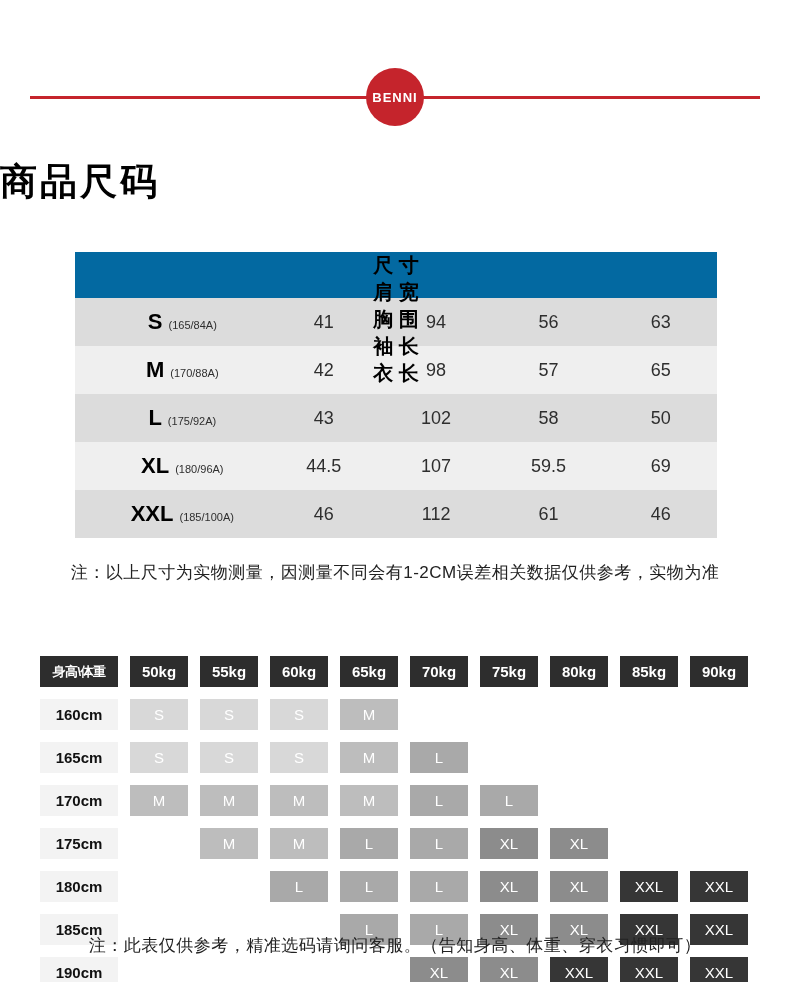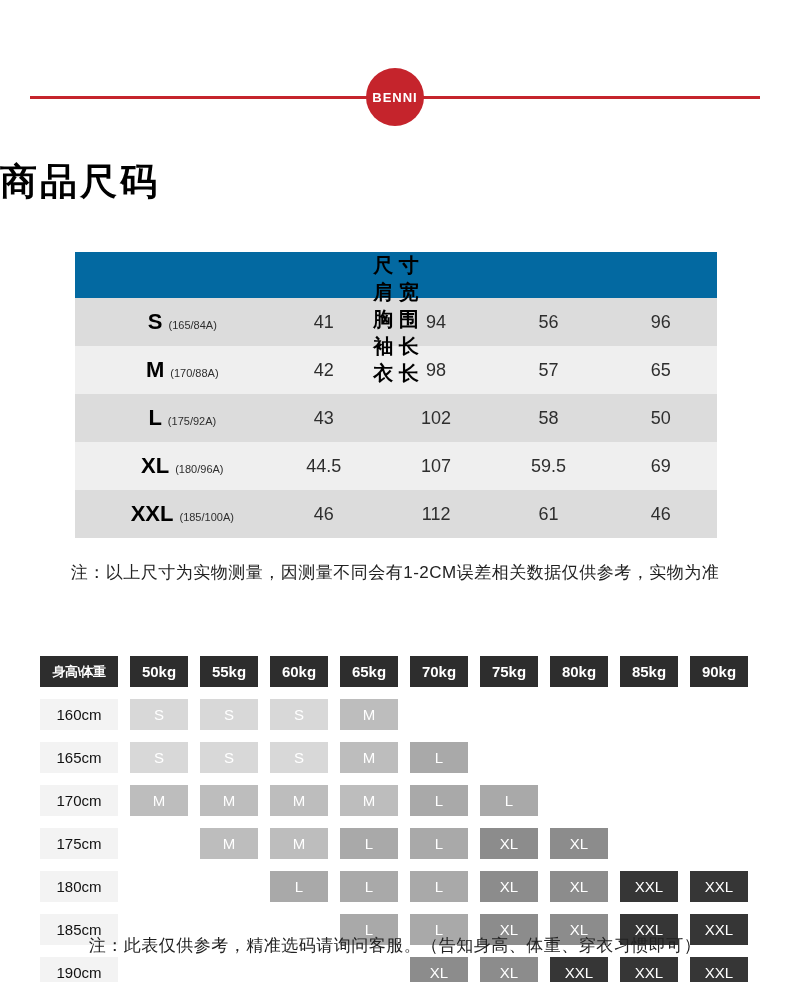--- a/index.html
+++ b/index.html
@@ -34,21 +34,21 @@
     color:#222; letter-spacing:0.5px; }
   .note-1 { top:537px;text-align:center; }
   .note-2 { top:910px; }
 
   
   .matrix { position:absolute; top:632px; left:40px; width:708px;
     display:grid; grid-template-columns:78px repeat(9,1fr); grid-auto-rows:31px; gap:12px; }
   .matrix > div { display:flex; align-items:center; justify-content:center; }
   .m-head, .m-corner { background:#2d2d2d; color:#fff; font-weight:bold; font-size:15px; }
   .m-corner { font-size:13px; letter-spacing:-0.5px; }
-  .m-label { background:#f3f3f3; color:#111; font-weight:normal; font-size:15px; }
+  .m-label { background:#f3f3f3; color:#111; font-weight:bold; font-size:15px; }
   .m-cell { background:#ffffff; color:#fff; font-size:15px; font-weight:500; }
 </style>
 </head>
 <body>
 
 <div class="page">
 
   <div class="brand-line"></div>
   <div class="brand-circle">
     <span>BENNI</span>
@@ -66,21 +66,21 @@
     </div>
 
     <div class="st-row row-dark">
       <div class="st-cell st-c0">
         <span class="st-size">S</span>
         <span class="st-spec">(165/84A)</span>
       </div>
       <div class="st-cell">41</div>
       <div class="st-cell">94</div>
       <div class="st-cell">56</div>
-      <div class="st-cell">96</div>
+      <div class="st-cell">63</div>
     </div>
 
     <div class="st-row row-light">
       <div class="st-cell st-c0">
         <span class="st-size">M</span>
         <span class="st-spec">(170/88A)</span>
       </div>
       <div class="st-cell">42</div>
       <div class="st-cell">98</div>
       <div class="st-cell">57</div>

